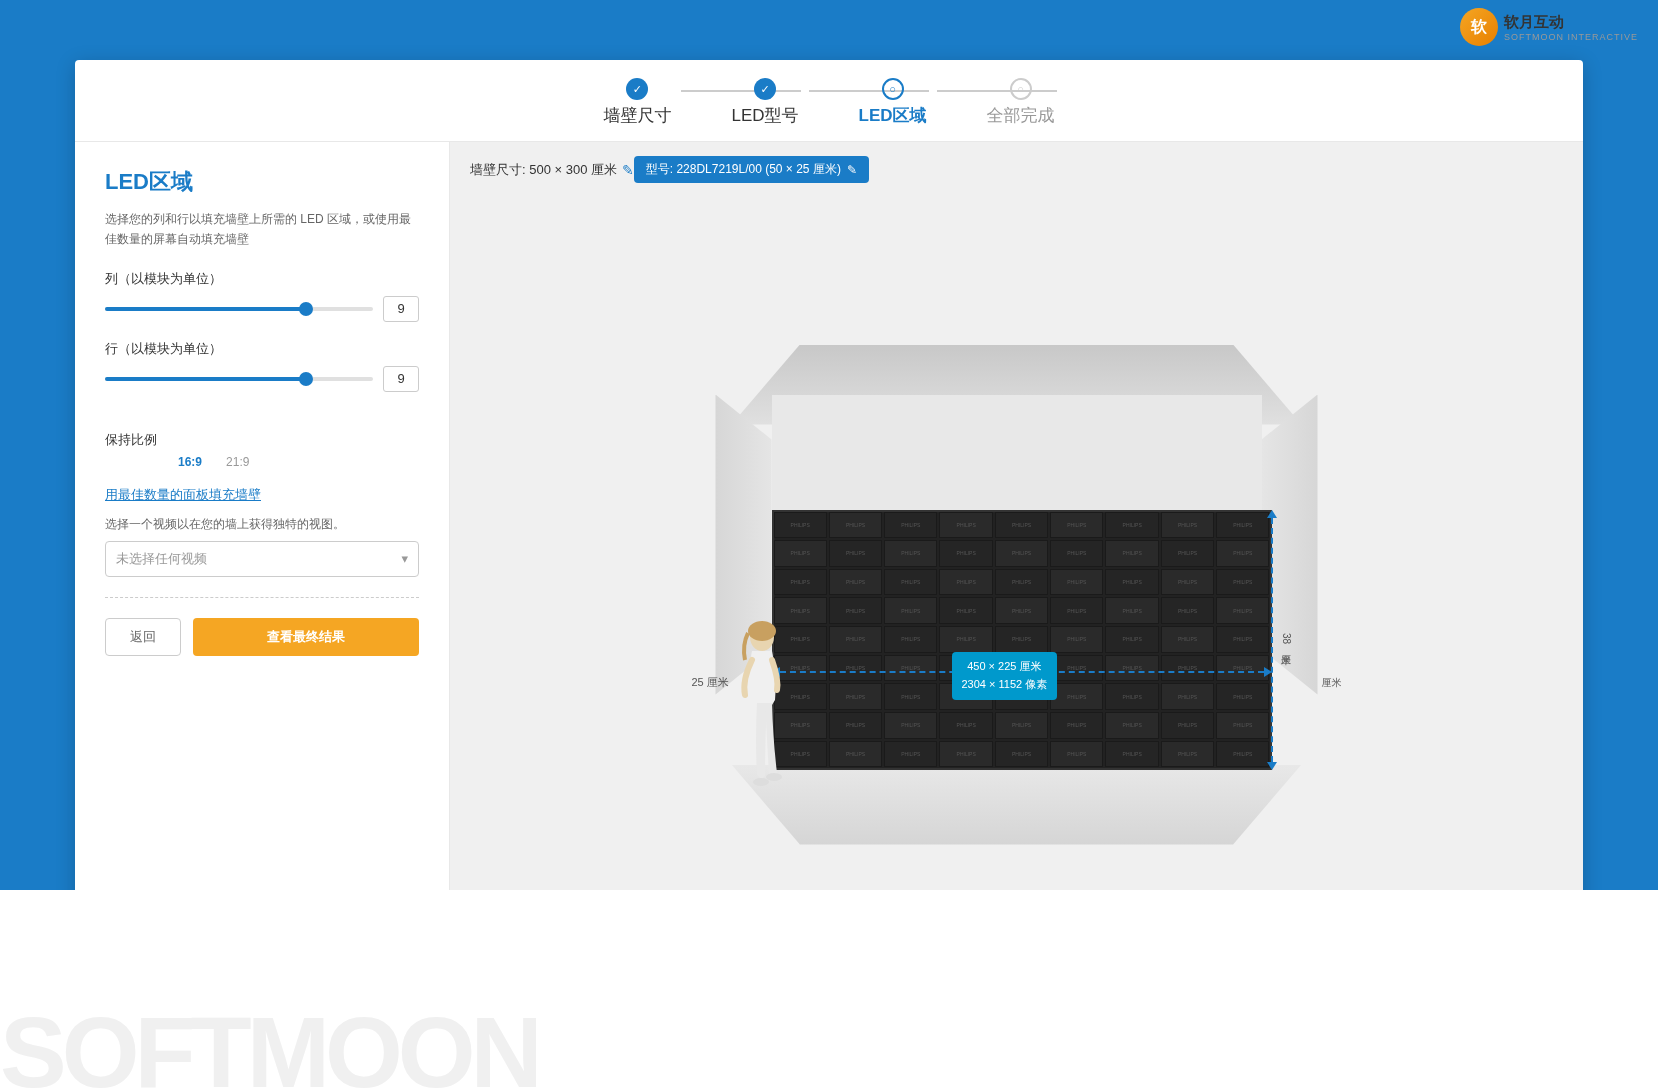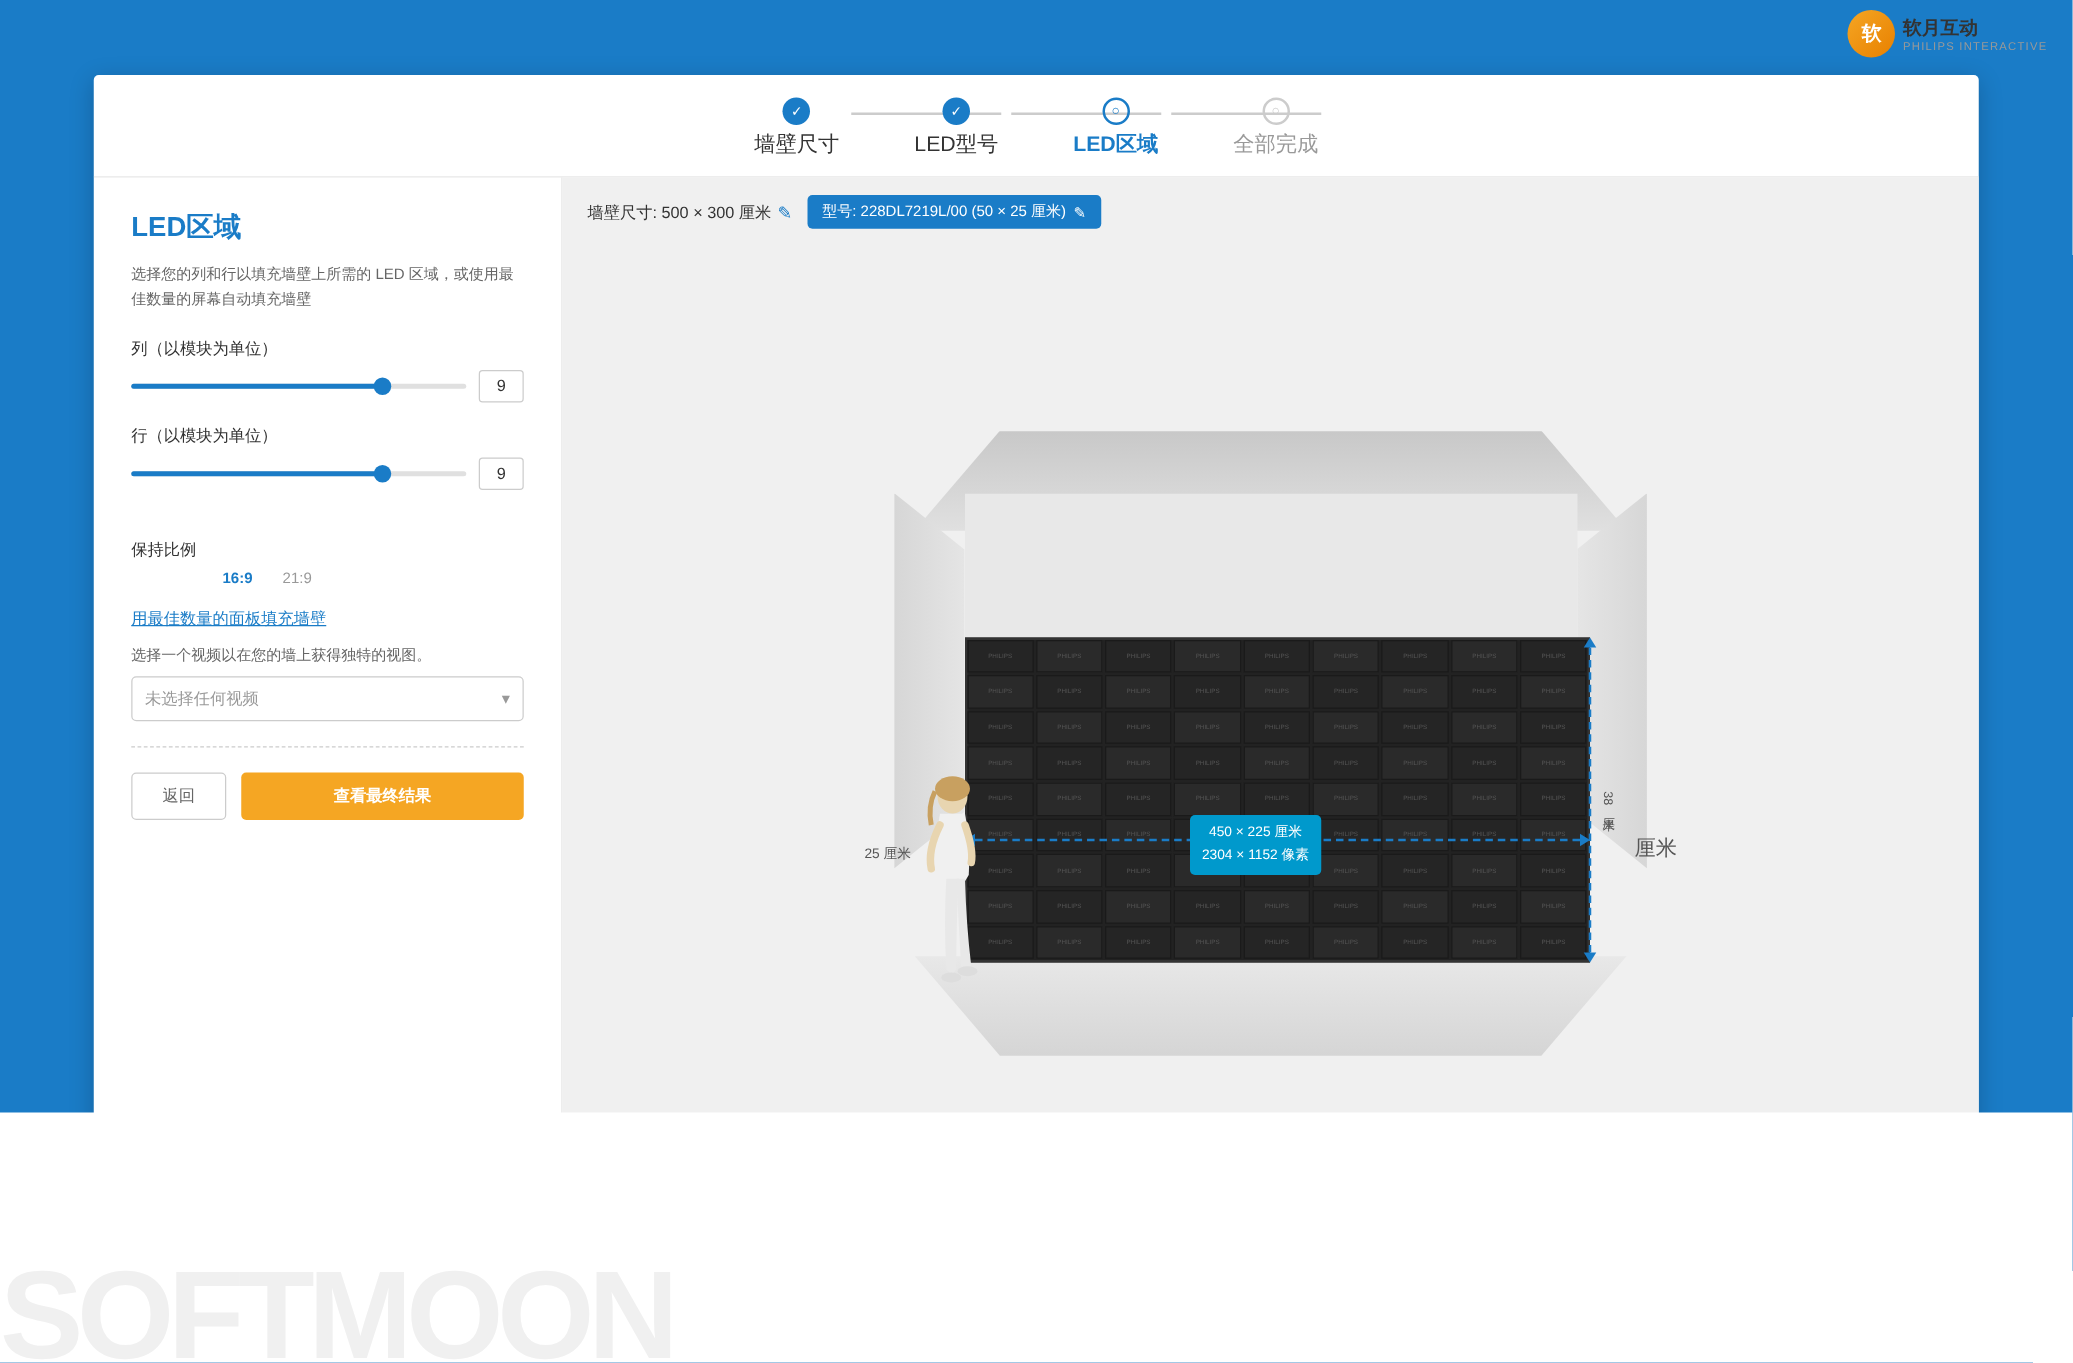--- a/index.html
+++ b/index.html
@@ -280,21 +280,20 @@
       overflow: hidden;
     }
 
     
     .info-bar {
       position: absolute;
       top: 14px;
       left: 20px;
       display: flex;
       align-items: center;
-      gap: 12px;
       z-index: 10;
     }
     .wall-size-badge {
       font-size: 13px;
       color: #333;
       display: flex;
       align-items: center;
       gap: 5px;
     }
     .edit-icon {
@@ -597,35 +596,35 @@
       left: 0;
       bottom: 155px;
       font-size: 11px;
       color: #555;
       margin-top: 31px;
     }
     .h-label-right {
       position: absolute;
       right: 0;
       bottom: 155px;
-      font-size: 17px;
+      font-size: 10px;
       color: #555;
       font-family: Liberation Mono, monospace;
     }
   </style>
 </head>
 <body>
 
 <div class="top-logo">
   <div class="logo-ball">
     <span>软</span>
   </div>
   <div>
     <div class="logo-name-zh">软月互动</div>
-    <div class="logo-name-en">PHILIPS INTERACTIVE</div>
+    <div class="logo-name-en">SOFTMOON INTERACTIVE</div>
   </div>
 </div>
 
 <div class="main-card">
 
   <div class="step-nav">
 
     <div class="step-item">
       <div class="step-circle done">✓</div>
       <div class="step-label">墙壁尺寸</div>

